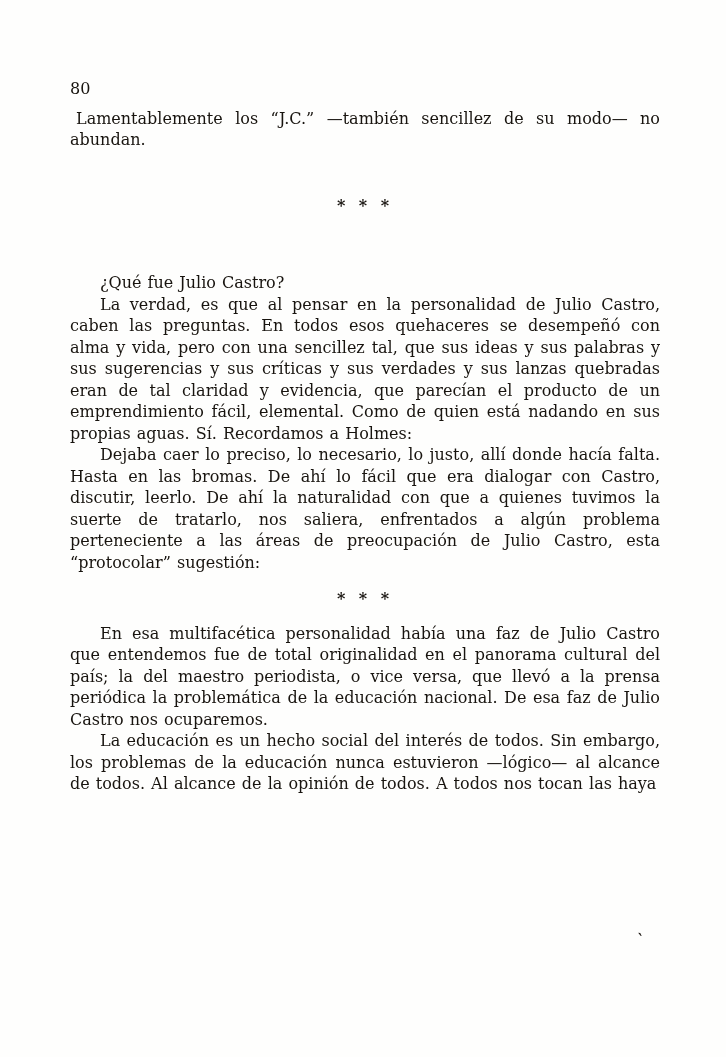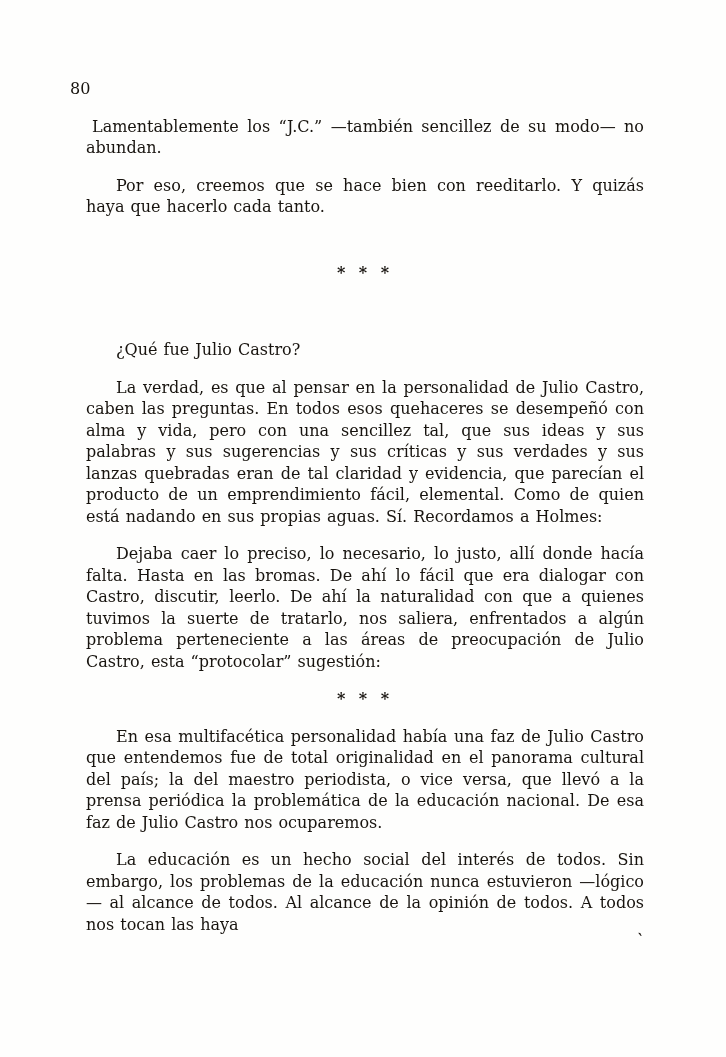--- a/index.html
+++ b/index.html
@@ -22,21 +22,21 @@
     color: #18140f;
     font-family: "DejaVu Serif", "Liberation Serif", serif;
     font-size: 16px;
     line-height: 21.5px;
   }
   .page-number {
     margin: 0 0 8px 0;
     font-size: 16px;
   }
   .para {
-    margin: 16px;
+    margin: 0;
     text-align: justify;
     text-indent: 30px;
     word-spacing: 1px;
   }
   .para.first {
     text-indent: 6px;
   }
   .separator {
     text-align: center;
     font-weight: bold;
@@ -61,21 +61,20 @@
 </style>
 </head>
 <body>
 
 <div class="sheet">
 
   <div class="page-number">80</div>
 
   <p class="para first">Lamentablemente los “J.C.” —también sencillez de su modo— no abundan.</p>
 
-  <p class="para">Por eso, creemos que se hace bien con reeditarlo. Y quizás haya que hacerlo cada tanto.</p>
 
   <div class="separator gap-large">* * *</div>
 
   <p class="para">¿Qué fue Julio Castro?</p>
 
 
   <p class="para">La verdad, es que al pensar en la personalidad de Julio Castro, caben las preguntas. En todos esos quehaceres se desempeñó con alma y vida, pero con una sencillez tal, que sus ideas y sus palabras y sus sugerencias y sus críticas y sus verdades y sus lanzas quebradas eran de tal claridad y evidencia, que parecían el producto de un emprendimiento fácil, elemental. Como de quien está nadando en sus propias aguas. Sí. Recordamos a Holmes:</p>
 
 
   <p class="para">Dejaba caer lo preciso, lo necesario, lo justo, allí donde hacía falta. Hasta en las bromas. De ahí lo fácil que era dialogar con Castro, discutir, leerlo. De ahí la naturalidad con que a quienes tuvimos la suerte de tratarlo, nos saliera, enfrentados a algún problema perteneciente a las áreas de preocupación de Julio Castro, esta “protocolar” sugestión:</p>

